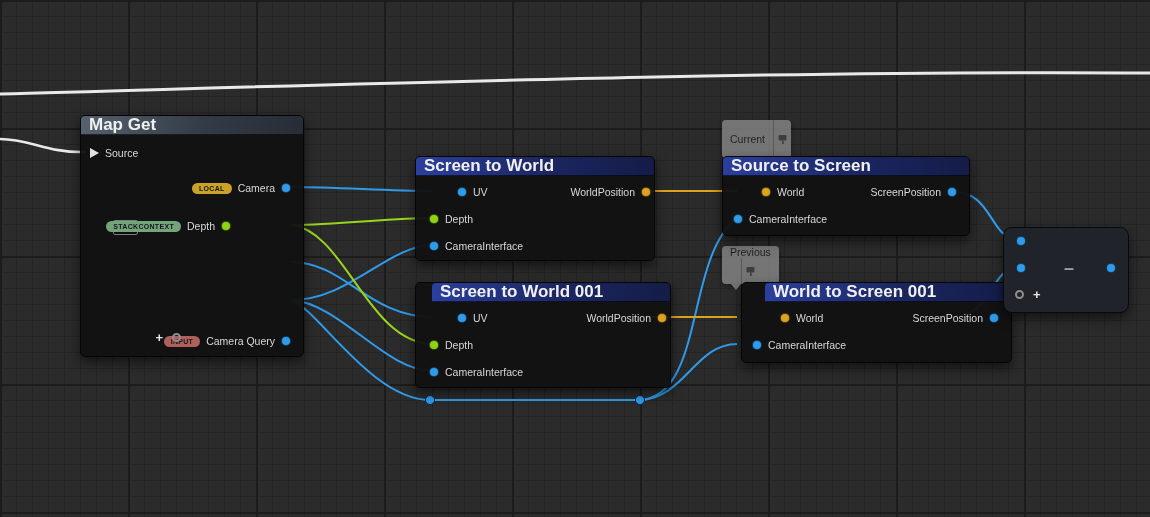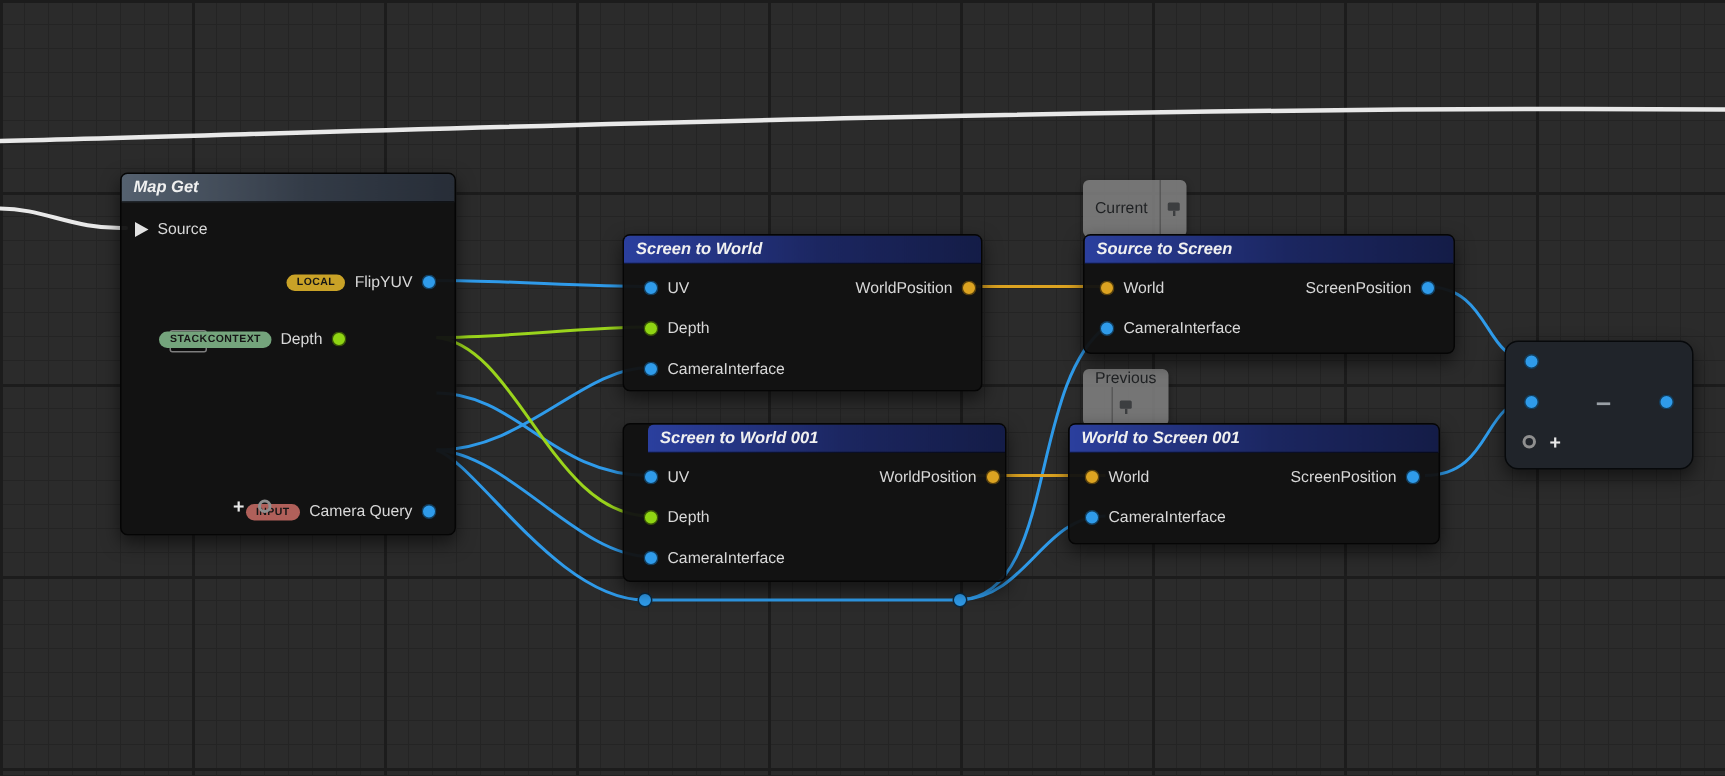--- a/index.html
+++ b/index.html
@@ -19,36 +19,36 @@
   .node{
     position:absolute;
     background:rgba(18,18,18,0.96);
     border:1px solid #050505;
     border-radius:5px;
     box-shadow:0 5px 12px rgba(0,0,0,0.55);
   }
   .node-header{
     height:18px;line-height:18px;padding:0 8px;
     border-radius:4px 4px 0 0;
-    font-size:11px;font-weight:bold;color:#f0f0f0;
+    font-size:17px;font-weight:bold;color:#f0f0f0;
     border-bottom:1px solid rgba(0,0,0,0.6);
-    white-space:nowrap;overflow:hidden;font-style:italic;
+    white-space:nowrap;overflow:hidden;
   }
   .hdr-blue{background:linear-gradient(90deg,#2b3f9e 0%,#1b2660 55%,#141c47 100%);}
   .hdr-gray{background:linear-gradient(90deg,#55616f 0%,#333b47 55%,#272d37 100%);}
 
   .row{position:absolute;height:20px;display:flex;align-items:center;gap:6px;}
   .row-right{justify-content:flex-end;left:0;}
   .lbl{font-size:10.5px;color:#d8d8d8;white-space:nowrap;}
   .pin{width:10px;height:10px;border-radius:50%;box-sizing:border-box;border:1px solid rgba(0,0,0,0.6);flex:0 0 auto;}
   .pin-blue{background:#2f9bea;}
   .pin-green{background:#8fd413;}
   .pin-yellow{background:#dca321;}
   .exec-pin{width:0;height:0;border-top:5px solid transparent;border-bottom:5px solid transparent;border-left:9px solid #e2e2e2;flex:0 0 auto;}
-  .in-group,.out-group{display:flex;align-items:center;gap:6px;}
+  .in-group,.out-group{display:flex;align-items:center;gap:6px;margin-left:28px;}
 
   .badge{font-size:7px;font-weight:bold;letter-spacing:.3px;color:#161616;
     padding:2px 7px;border-radius:8px;line-height:1;white-space:nowrap;}
   .badge-local{background:#c9a227;}
   .badge-stack{background:#74a47c;}
   .badge-input{background:#b0605a;}
 
   .default-box{
     position:absolute;height:13px;line-height:13px;padding:0 5px;
     border:1px solid #7d7d7d;border-radius:2px;background:rgba(0,0,0,0.25);
@@ -129,21 +129,21 @@
     <div class="node-header hdr-gray">
       <span>Map Get</span>
     </div>
     <div class="row" style="top:27px;left:9px;">
       <span class="exec-pin"></span>
       <span class="lbl">Source</span>
     </div>
 
     <div class="row row-right" style="top:62px;right:6px;width:210px;">
       <span class="badge badge-local">LOCAL</span>
-      <span class="lbl">FlipYUV</span>
+      <span class="lbl">Camera</span>
       <span class="pin pin-blue"></span>
     </div>
 
     <div class="default-box" style="left:32px;top:104px;">
       <span>0.0</span>
     </div>
     <div class="row row-right" style="top:100px;right:6px;width:150px;">
       <span class="badge badge-stack">STACKCONTEXT</span>
       <span class="lbl">Depth</span>
       <span class="pin pin-green"></span>
@@ -223,21 +223,21 @@
         <span class="lbl">ScreenPosition</span>
         <span class="pin pin-blue"></span>
       </span>
     </div>
     <div class="row" style="top:52px;left:10px;">
       <span class="pin pin-blue"></span>
       <span class="lbl">CameraInterface</span>
     </div>
   </div>
 
-  <div class="node" style="left:712px;top:282px;width:246px;height:79px;">
+  <div class="node" style="left:741px;top:282px;width:246px;height:79px;padding-left:23px;">
     <div class="node-header hdr-blue">
       <span>World to Screen 001</span>
     </div>
     <div class="row" style="top:25px;left:10px;right:12px;justify-content:space-between;">
       <span class="in-group">
         <span class="pin pin-yellow"></span>
         <span class="lbl">World</span>
       </span>
       <span class="out-group">
         <span class="lbl">ScreenPosition</span>

